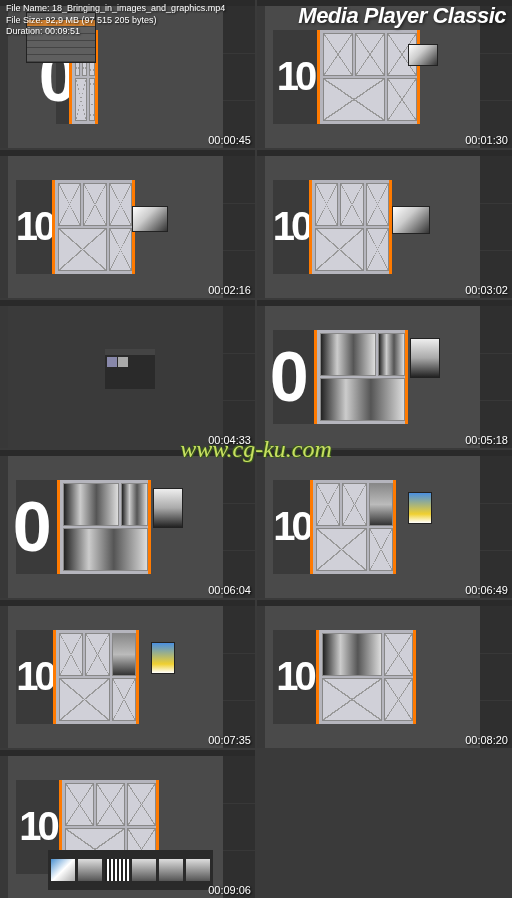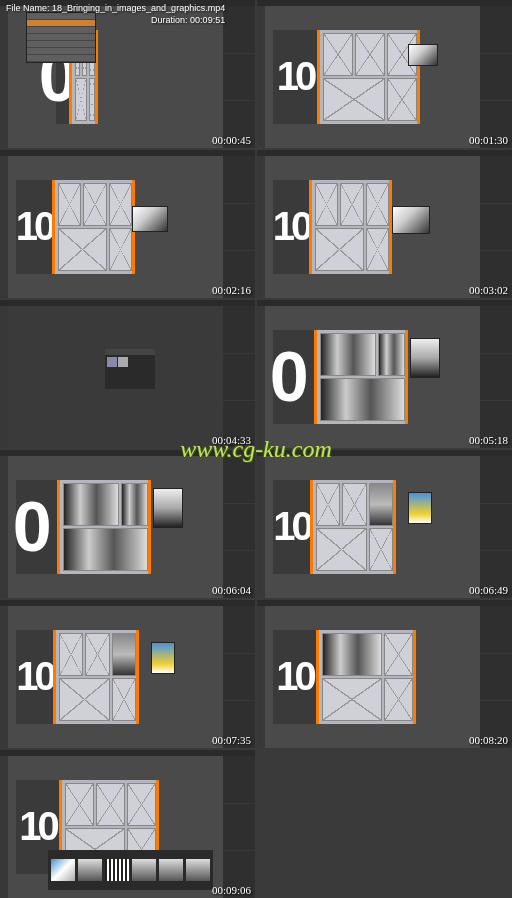--- a/index.html
+++ b/index.html
@@ -15,21 +15,21 @@
     position: absolute;
     top: 0; left: 0; right: 0;
     padding: 3px 6px;
     color: #fff;
     font-size: 9px;
     z-index: 100;
     display: flex;
     justify-content: space-between;
     align-items: flex-start;
   }
-  .file-info { line-height: 1.3; text-shadow: 1px 1px 2px rgba(0,0,0,0.8); text-align: right; }
+  .file-info { line-height: 1.3; text-shadow: 1px 1px 2px rgba(0,0,0,0.8); }
   .app-title {
     font-size: 22px;
     font-weight: bold;
     font-style: italic;
     color: #fff;
     text-shadow: 1px 1px 3px rgba(0,0,0,0.7);
     letter-spacing: -0.5px;
   }
   .grid {
     display: grid;
@@ -78,21 +78,21 @@
   .panel-sect {
     flex: 1;
     background: #2f2f2f;
   }
   .timecode {
     position: absolute;
     bottom: 2px;
     right: 4px;
     color: #fff;
     font-size: 11px;
-    font-family: Liberation Serif, serif;
+    font-family: Liberation Sans, sans-serif;
     text-shadow: 1px 1px 2px #000;
     z-index: 10;
   }
   .spread {
     display: flex;
     height: 70%;
     background: #555;
     position: relative;
   }
   .page-left {
@@ -208,22 +208,24 @@
     background: #2a2a2a;
     z-index: 5;
   }
 </style>
 </head>
 <body>
 
 <div class="header-overlay">
   <div class="file-info">
     <div><span>File Name:</span> <span>18_Bringing_in_images_and_graphics.mp4</span></div>
+    <div><span>File Size:</span> <span>92,9 MB (97 515 205 bytes)</span></div>
     <div><span>Duration:</span> <span>00:09:51</span></div>
   </div>
+  <div class="app-title">Media Player Classic</div>
 </div>
 
 <div class="watermark">www.cg-ku.com</div>
 
 <div class="grid">
 
   <div class="thumb">
     <div class="thumb-menubar"></div>
     <div class="thumb-body">
       <div class="thumb-toolbar"></div>

